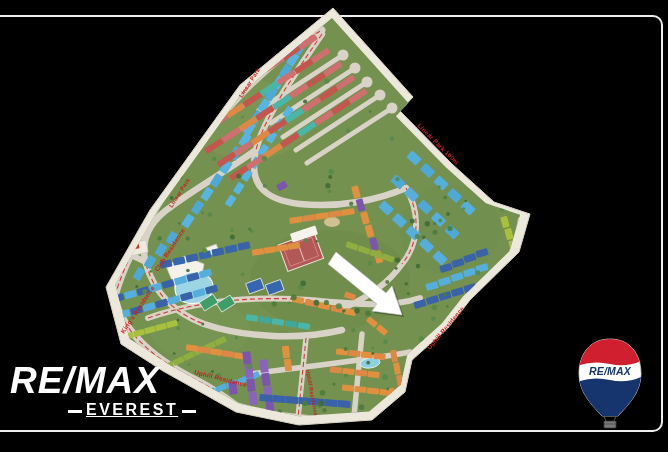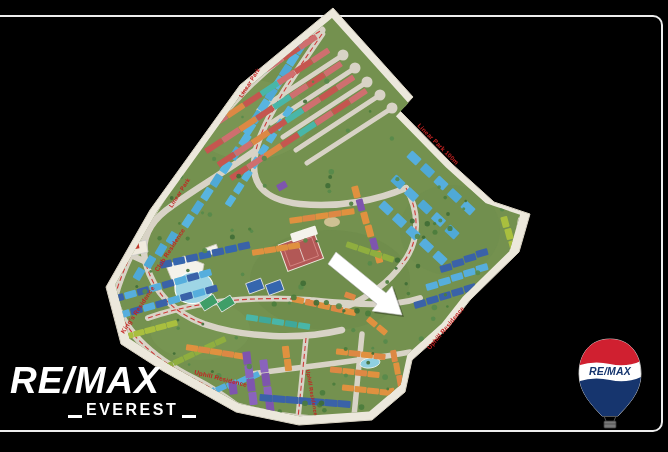--- a/index.html
+++ b/index.html
@@ -8,21 +8,21 @@
   .frame{position:absolute;left:-10px;top:15px;width:673px;height:417px;
          border:2px solid #ededed;border-radius:10px;box-sizing:border-box;}
   .map-svg{position:absolute;left:0;top:0;}
   .road-label{font-family:"Liberation Sans",sans-serif;font-size:6.3px;font-weight:bold;
               fill:var(--label-red,#c42222);letter-spacing:.2px;}
   .road-label.small{font-size:5.4px;}
   .lp-label{font-size:5.8px;}
   
   .wordmark{position:absolute;left:10px;top:362px;color:#fff;}
   .remax{font-style:italic;font-weight:900;font-size:37px;line-height:1.05;letter-spacing:1px;}
-  .everest-row{display:flex;align-items:flex-end;gap:4px;margin-top:1px;margin-left:58px;}
+  .everest-row{display:flex;align-items:center;gap:4px;margin-top:1px;margin-left:58px;text-decoration:underline;}
   .eline{height:2.5px;background:#fff;width:14px;margin-top:3px;}
   .everest{font-weight:700;font-size:16px;letter-spacing:2.5px;line-height:1;}
   .balloon{position:absolute;left:573px;top:336px;}
   .balloon-band-text{font-family:"Liberation Sans",sans-serif;font-weight:900;font-style:italic;
                      font-size:10.5px;fill:var(--remax-blue,#16356e);letter-spacing:.2px;}
 </style>
 </head>
 <body>
 
 <div class="stage">

